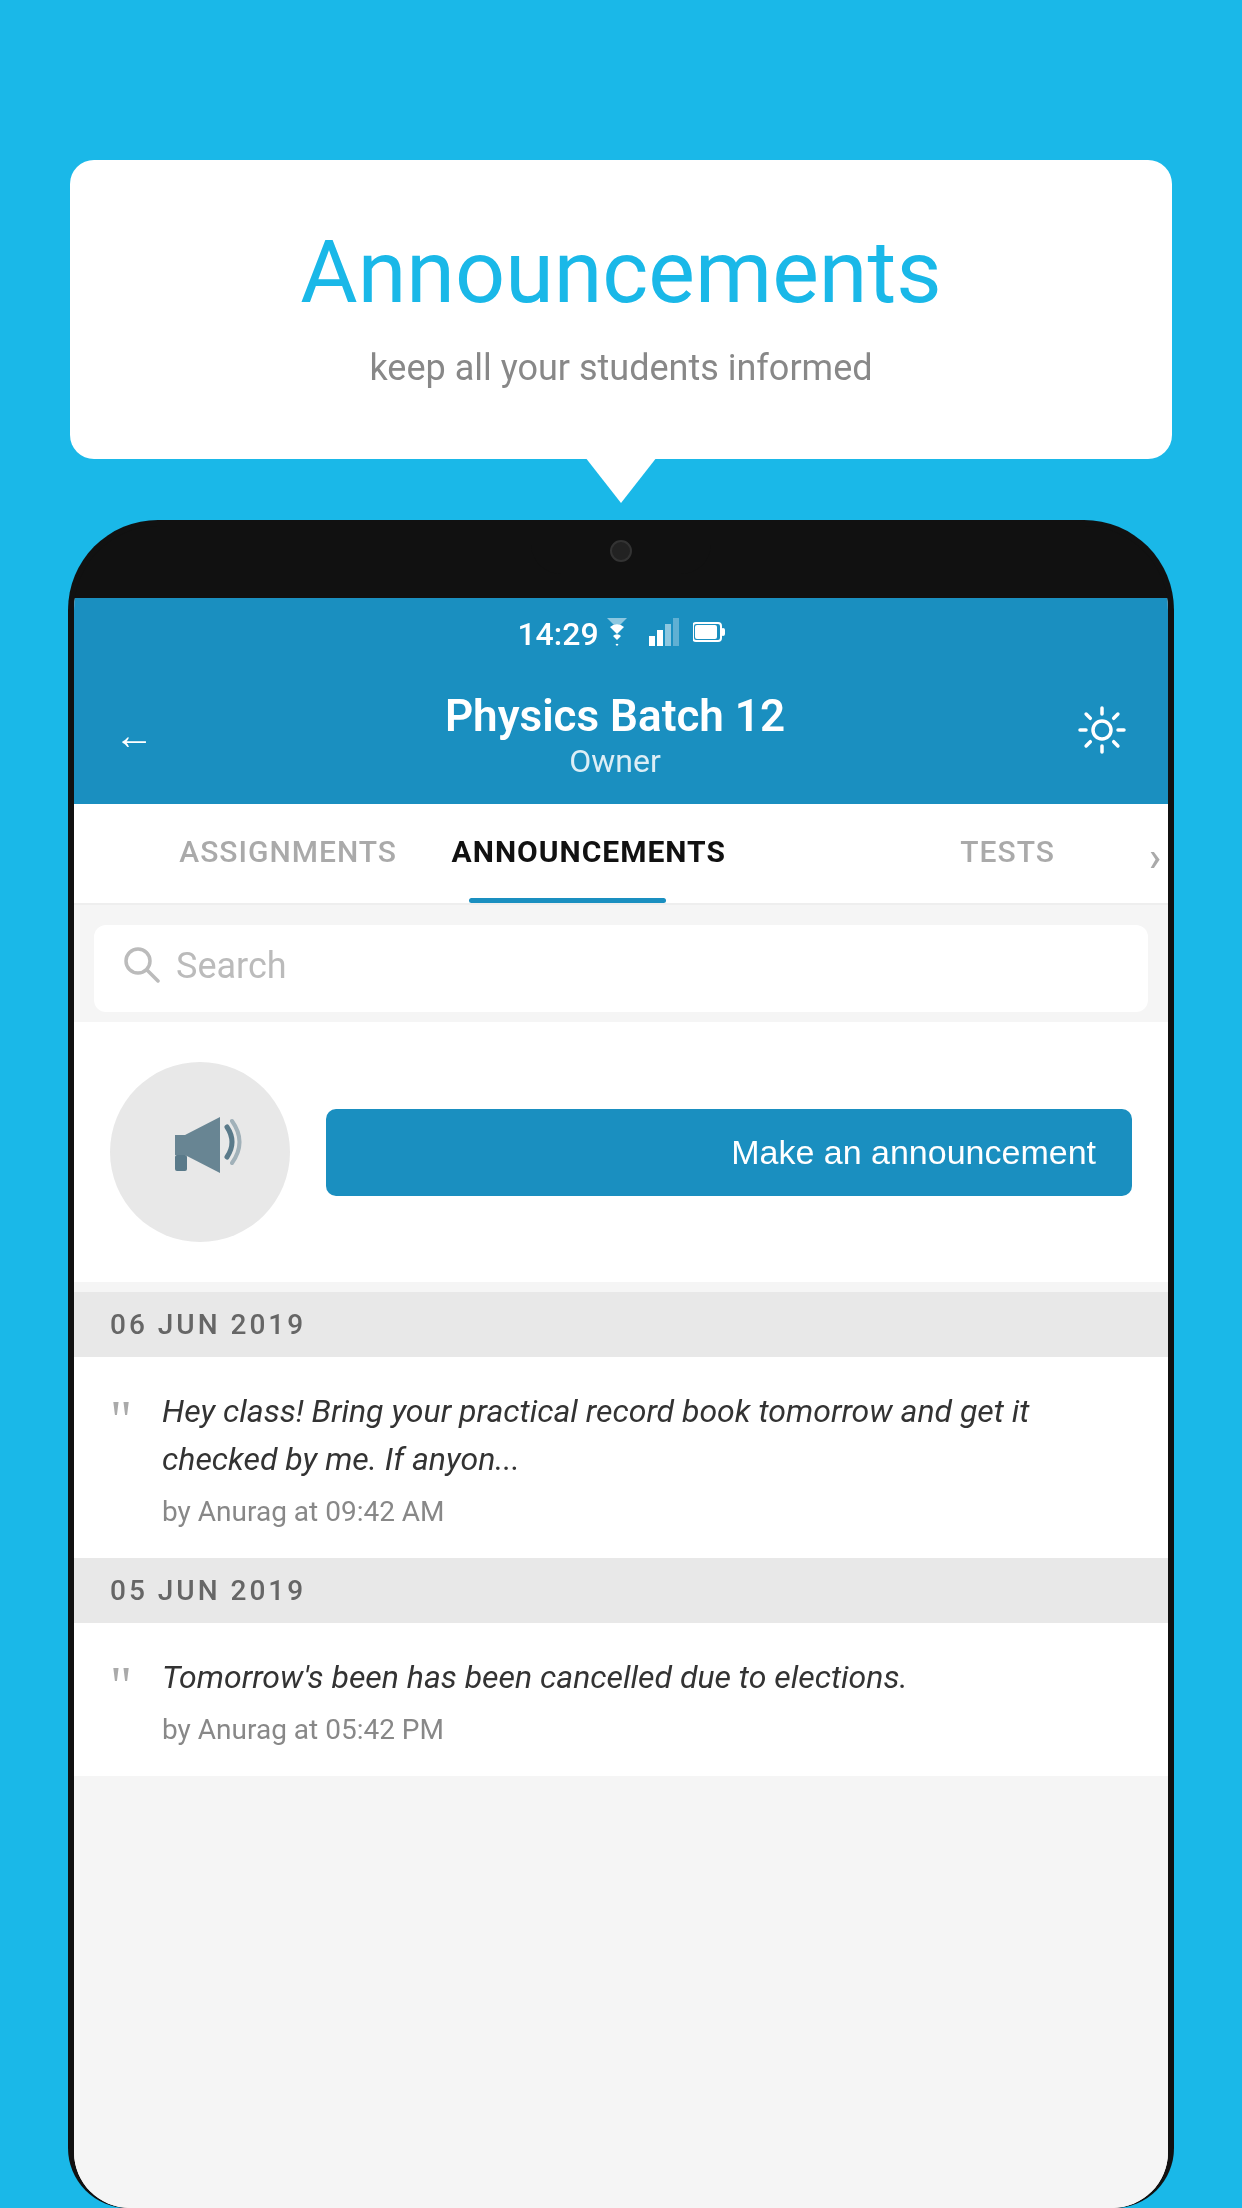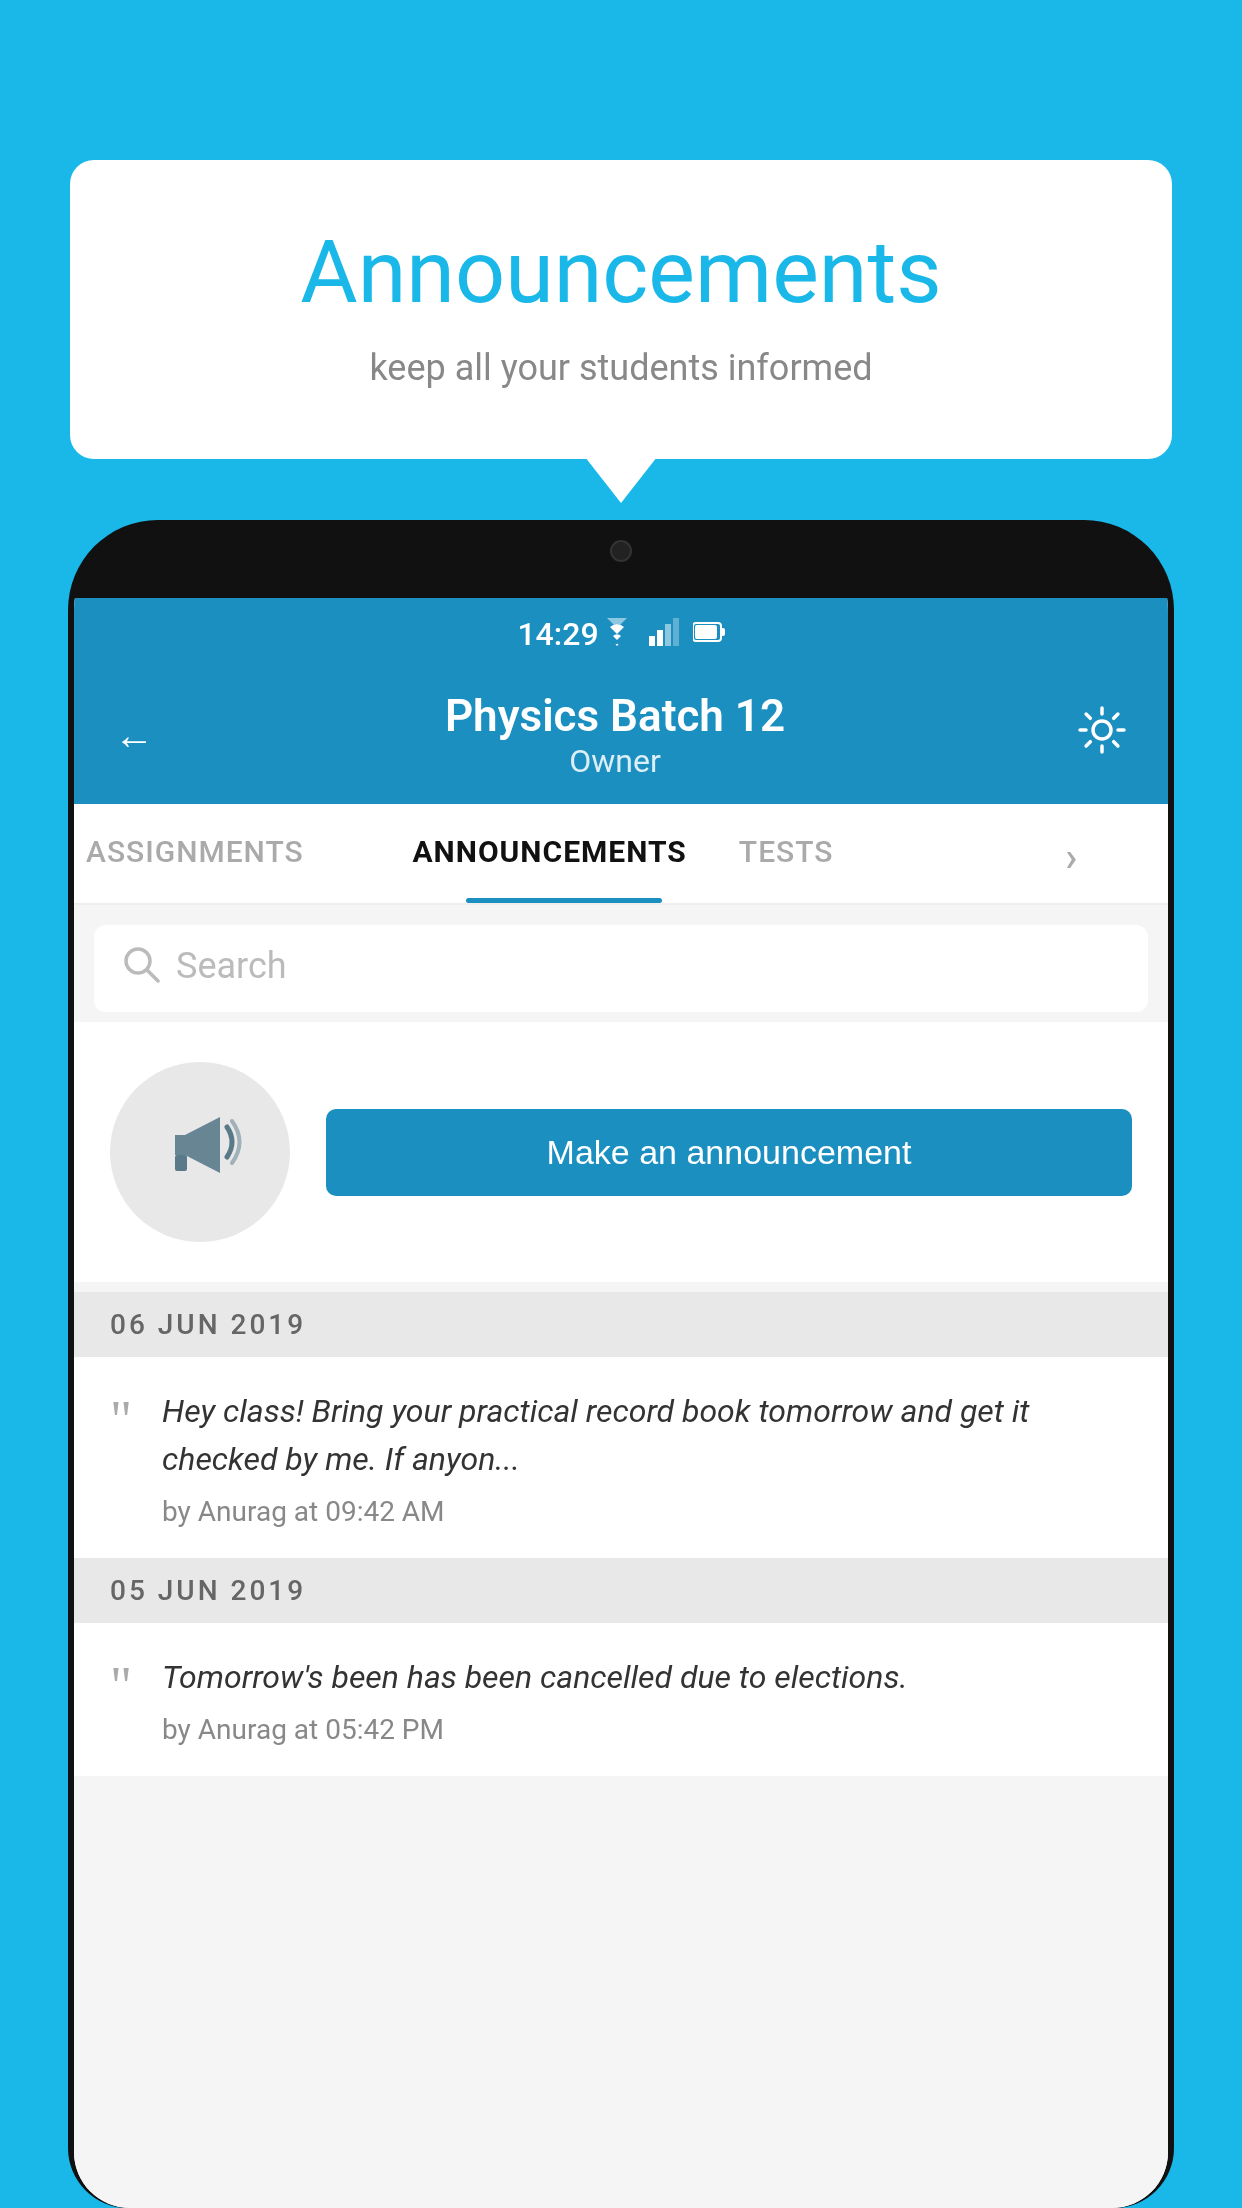--- a/index.html
+++ b/index.html
@@ -168,22 +168,22 @@
 
     
     .tabs {
       background: white;
       display: flex;
       border-bottom: 2px solid #eee;
     }
 
     .tab {
       flex: 1;
-      text-align: left;
-      padding: 30px 12px 22px;
+      text-align: right;
+      padding: 30px 6px 22px;
       font-size: 30px;
       font-weight: 500;
       color: #aaa;
       letter-spacing: 1px;
       cursor: pointer;
       position: relative;
     }
 
     .tab.active {
       color: #111;
@@ -268,20 +268,21 @@
     .make-announcement-btn {
       background: #1a8fc0;
       color: white;
       border: none;
       border-radius: 10px;
       padding: 24px 36px;
       font-size: 34px;
       font-weight: 500;
       cursor: pointer;
       width: 100%;
+      text-align: right;
     }
 
     
     .date-separator {
       background: #e8e8e8;
       padding: 16px 36px;
       color: #666;
       font-size: 28px;
       font-weight: 500;
       letter-spacing: 3px;

